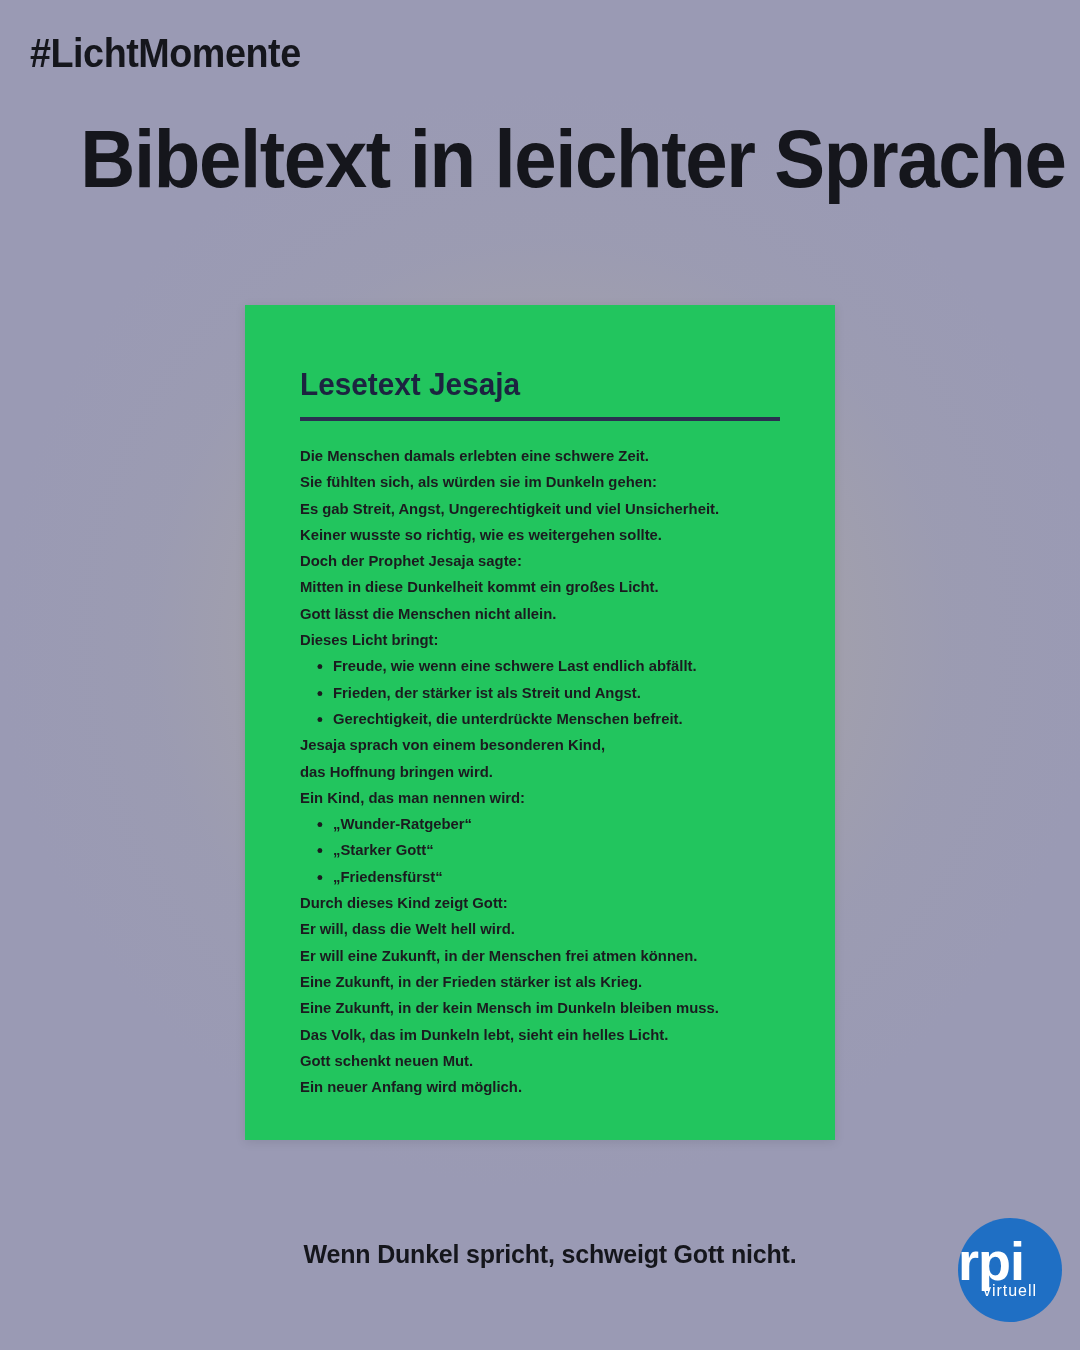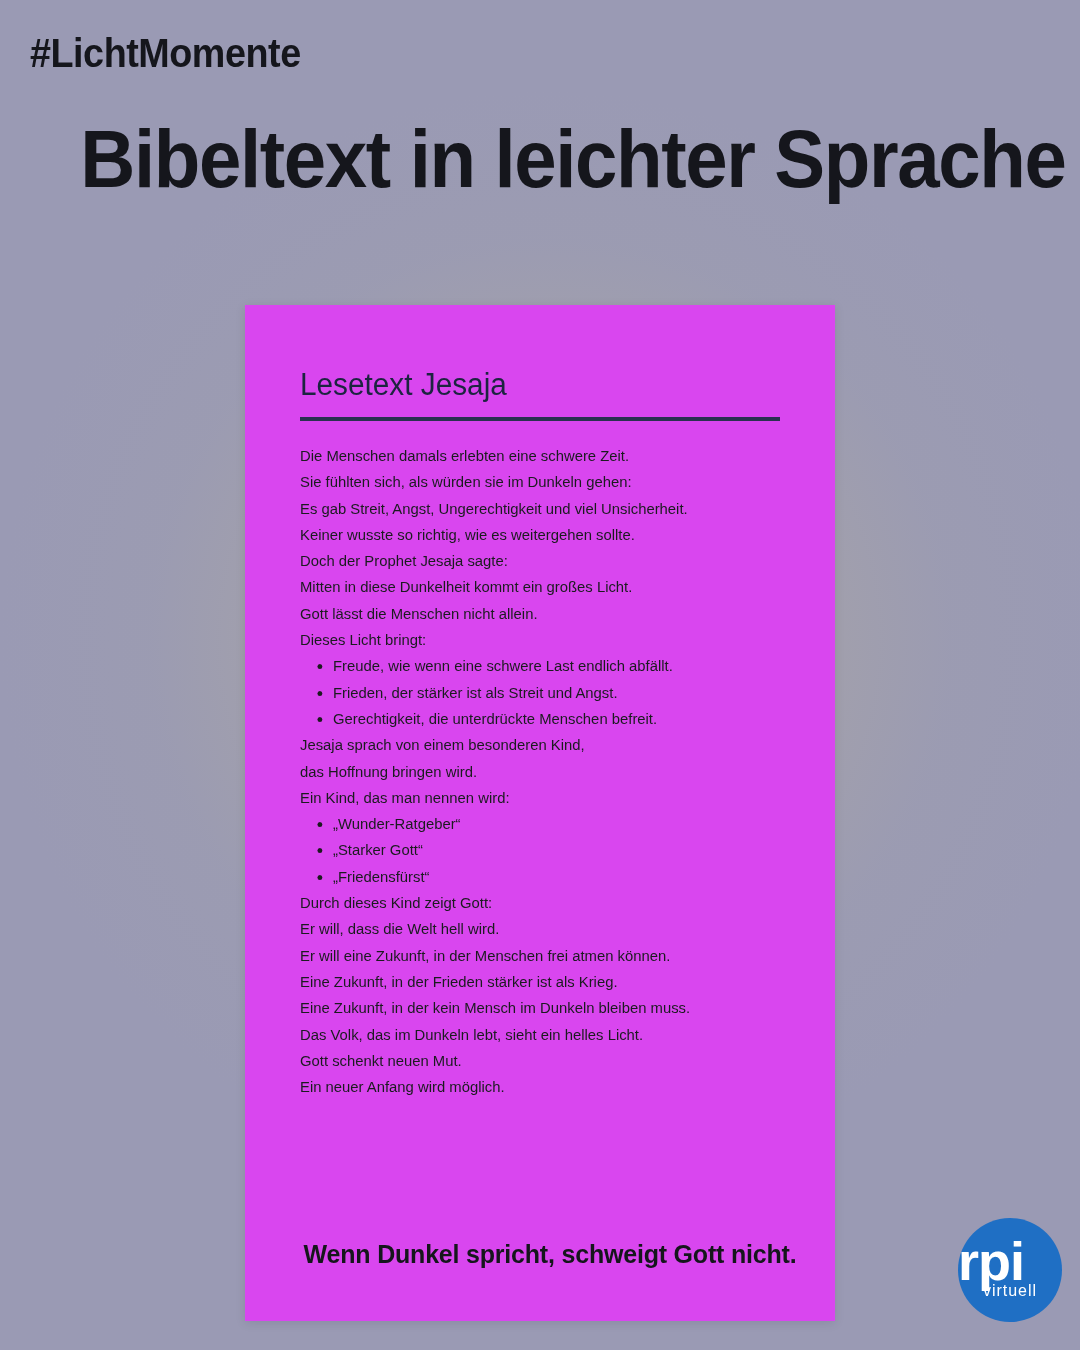--- a/index.html
+++ b/index.html
@@ -67,25 +67,26 @@
     color: #15161c;
     font-family: "Liberation Sans Narrow", "Liberation Sans", sans-serif;
     white-space: nowrap;
   }
 
   .card {
     position: absolute;
     left: 245px;
     top: 305px;
     width: 590px;
-    height: 1016px;
-    background: #d946ef;
+    height: 835px;
+    background: #22c55e;
     box-shadow: 0 2px 10px rgba(0,0,0,0.10);
     box-sizing: border-box;
     padding: 62px 55px 30px 55px;
+    font-weight: bold;
   }
 
   .card-title {
     font-size: 31px;
     color: #1c2440;
     font-family: "Liberation Sans Narrow", "Liberation Sans", sans-serif;
     letter-spacing: 0px;
     margin: 0 0 14px 0;
     transform: scaleX(0.96);
     transform-origin: left center;

